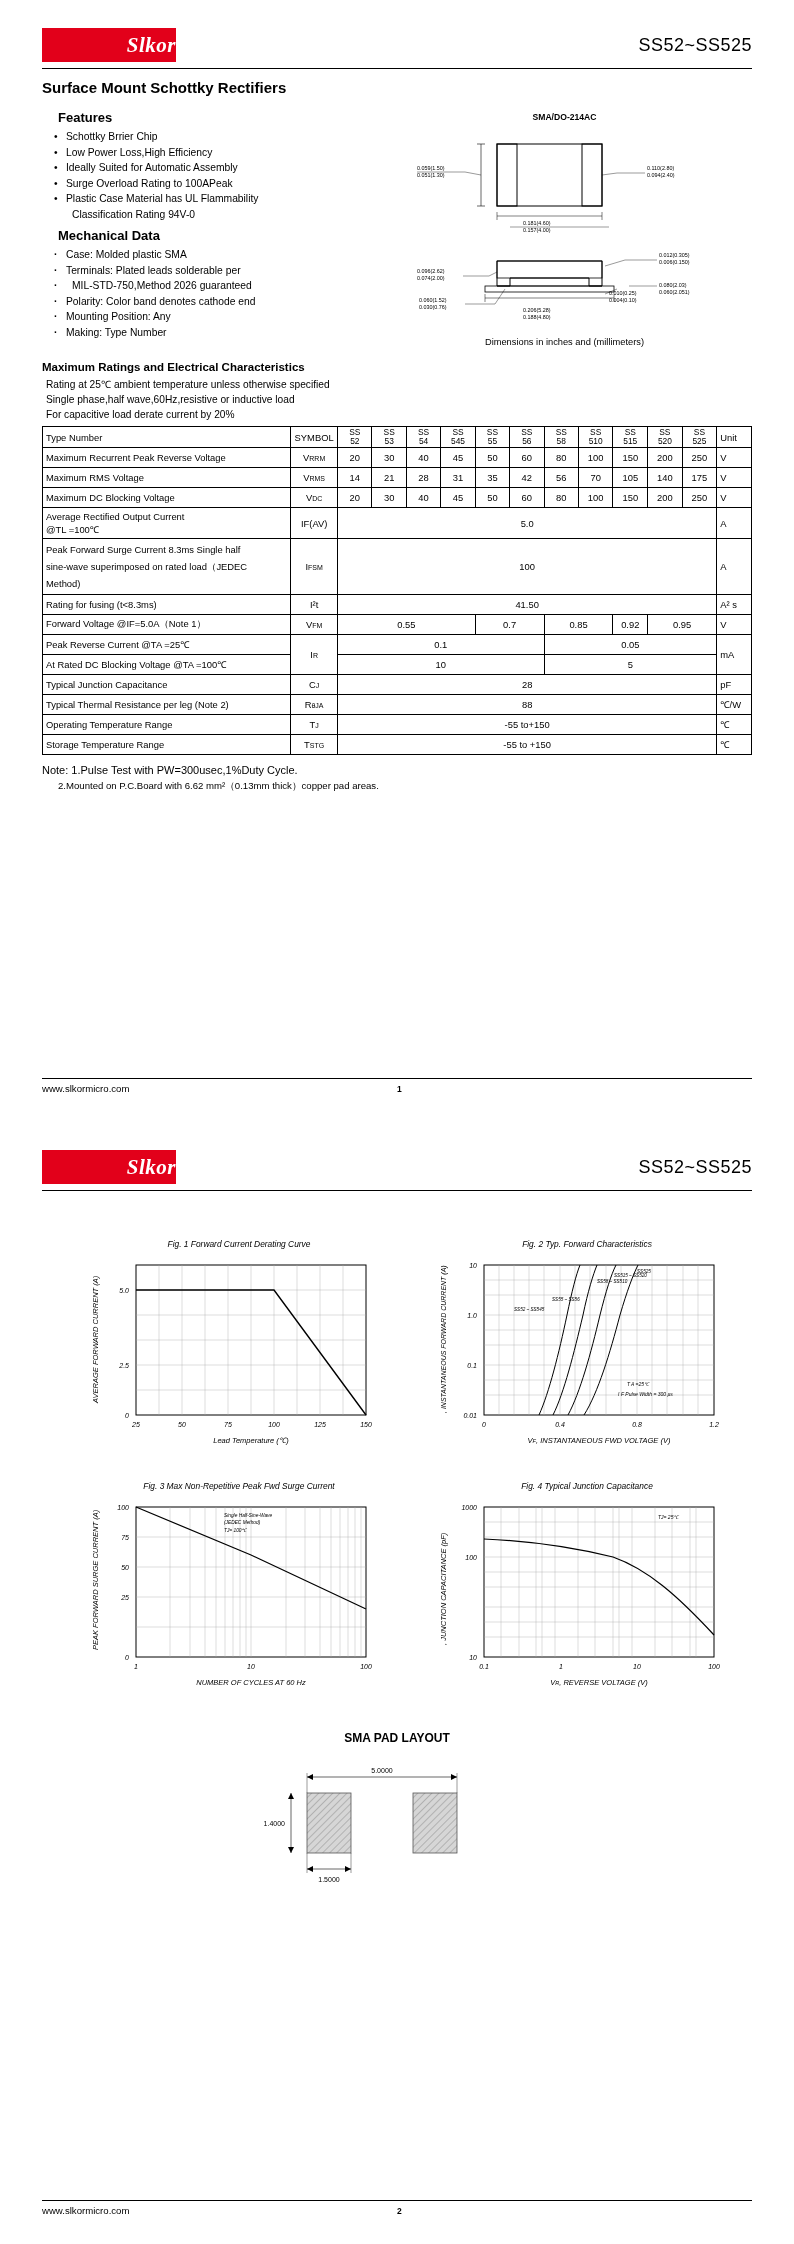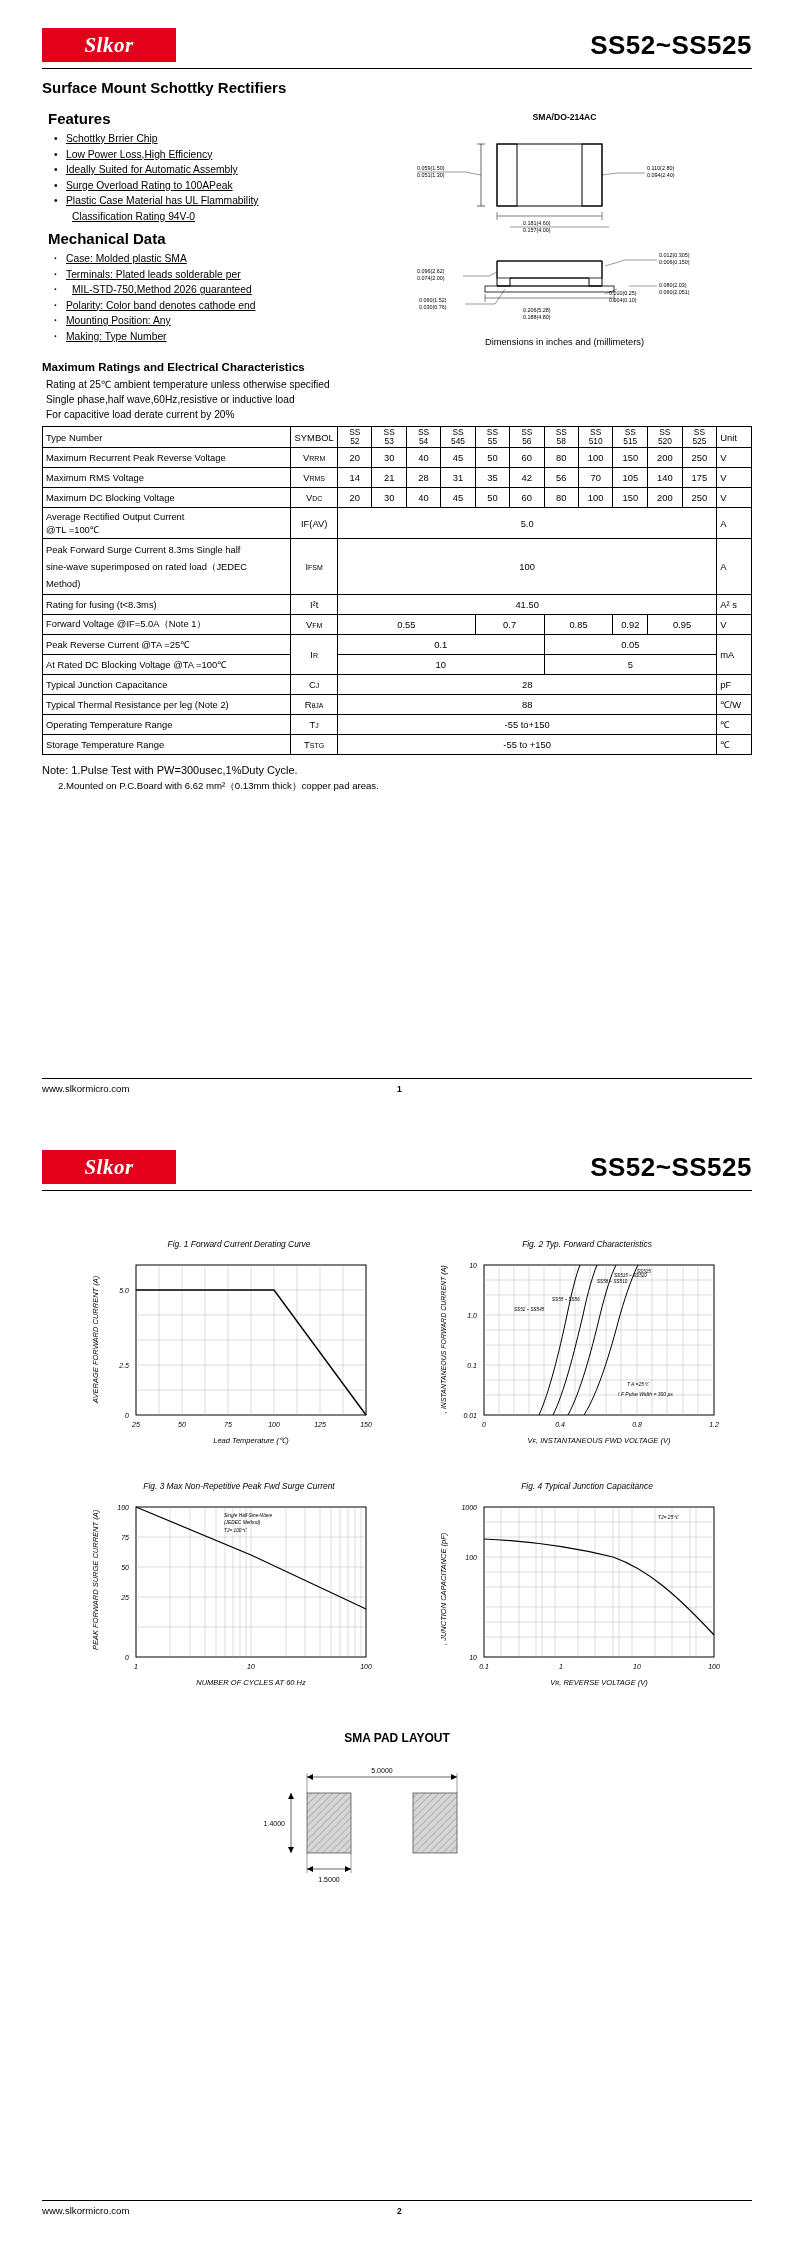--- a/index.html
+++ b/index.html
@@ -2,30 +2,30 @@
 <html><head>
 <meta charset="utf-8">
 <style>
   html,body{margin:0;padding:0;background:#c8c8c8;}
   body{font-family:"Liberation Sans",sans-serif;color:#000;}
   .page{width:794px;background:#fff;margin:0 auto;position:relative;}
   .sheet{width:794px;box-sizing:border-box;padding:28px 42px 0 42px;background:#fff;position:relative;}
   .sheet1{height:1122px;}
   .sheet2{height:1122px;}
   .hdr{display:flex;align-items:center;justify-content:space-between;margin-bottom:6px;}
-  .logo{width:134px;height:34px;background:#e2001a;display:flex;align-items:center;justify-content:center;}
+  .logo{width:134px;height:34px;background:#e2001a;display:flex;align-items:center;justify-content:flex-end;}
   .logo span{color:#fff;font-style:italic;font-weight:bold;font-size:21px;letter-spacing:.5px;font-family:"Liberation Serif",serif;}
-  .pn{font-size:26px;font-weight:bold;letter-spacing:.5px;}
+  .pn{font-size:18px;font-weight:normal;letter-spacing:.5px;}
   .rule{border-top:1px solid #000;margin:2px 0 10px 0;}
   h1{font-size:15px;margin:8px 0 8px 0;}
-  h2{font-size:15px;margin:6px 0 4px 6px;}
+  h2{font-size:13px;margin:6px 0 4px 16px;}
   .twocol{display:flex;gap:10px;}
   .leftcol{width:325px;}
   .rightcol{flex:1;padding-top:8px;}
-  ul{margin:2px 0 2px 0;padding-left:16px;list-style:none;text-decoration:underline;}
+  ul{margin:2px 0 2px 0;padding-left:16px;list-style:none;}
   li{font-size:10.3px;line-height:15.5px;position:relative;padding-left:8px;}
   li:before{content:"•";position:absolute;left:-4px;top:0;}
   li.nobul:before{content:"";}
   .mech li:before{content:"·";font-weight:bold;}
   .dimnote{font-size:9.3px;text-align:center;margin-top:6px;}
   .pkgtitle{font-size:8.6px;font-weight:bold;text-align:center;margin-bottom:4px;}
   .secthead{font-size:11.5px;font-weight:bold;margin:14px 0 4px 0;}
   .subline{font-size:10.2px;line-height:15px;padding-left:4px;}
   table.main{border-collapse:collapse;width:100%;margin-top:4px;font-size:9.4px;}
   table.main td{border:1px solid #000;padding:1px 3px;height:17px;vertical-align:middle;}

